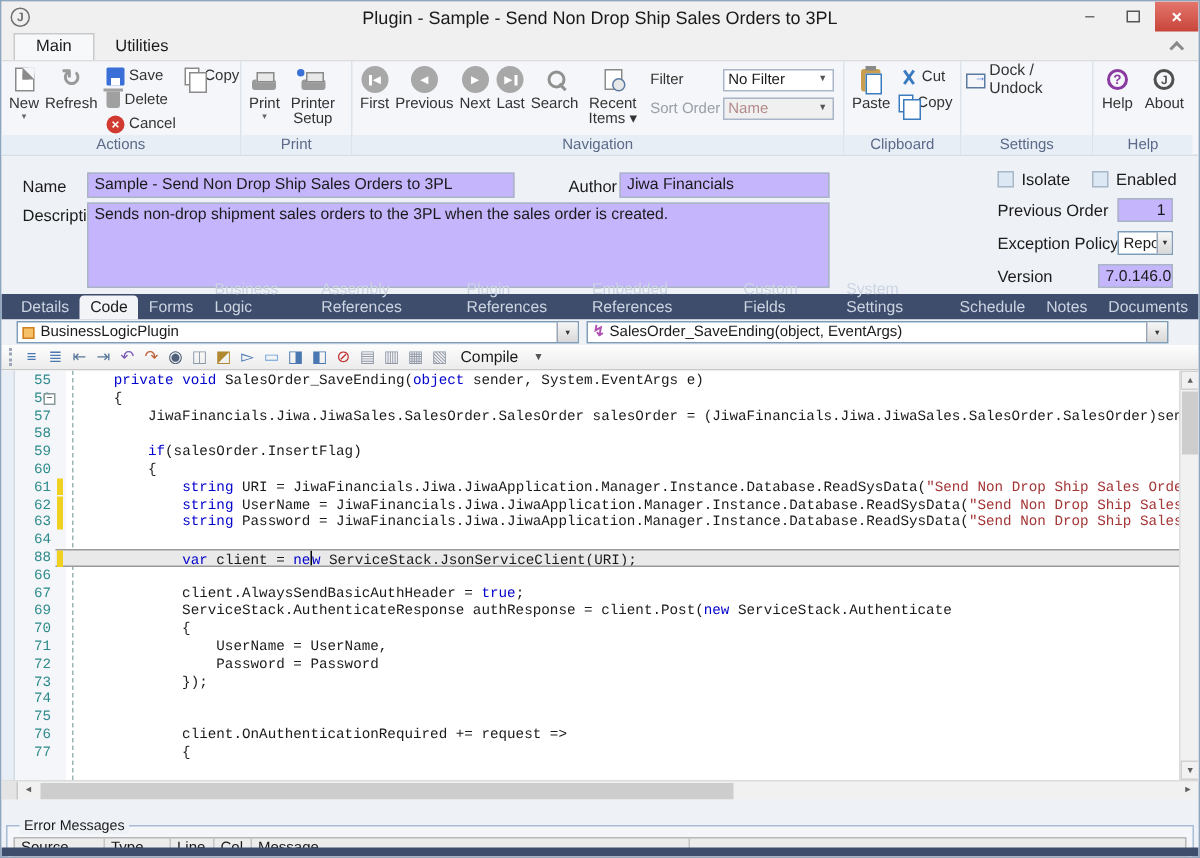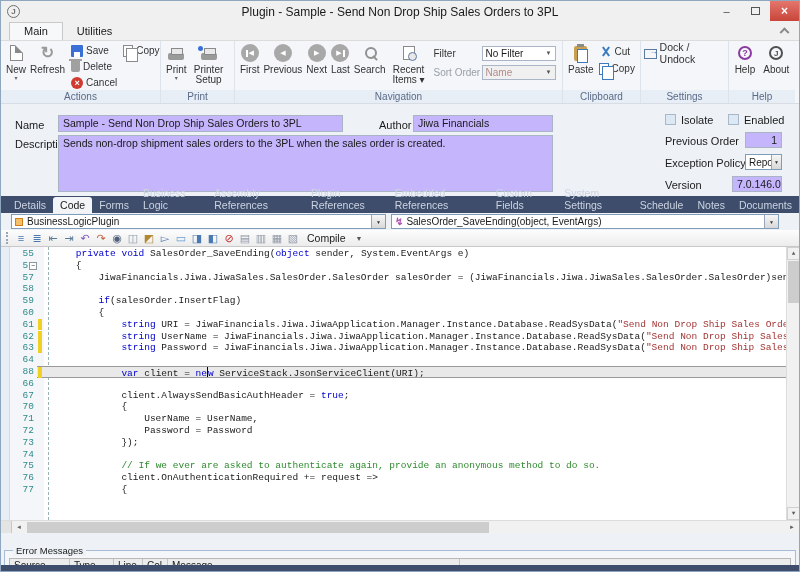--- a/index.html
+++ b/index.html
@@ -489,26 +489,27 @@
         <div class="row"><span class="ln">58</span><span class="mark"></span><span class="txt"></span></div>
         <div class="row"><span class="ln">59</span><span class="mark"></span><span class="txt"><span class="tok p">        </span><span class="tok k">if</span><span class="tok p">(salesOrder.InsertFlag)</span></span></div>
         <div class="row"><span class="ln">60</span><span class="mark"></span><span class="txt"><span class="tok p">        {</span></span></div>
         <div class="row"><span class="ln">61</span><span class="mark"><i></i></span><span class="txt"><span class="tok p">            </span><span class="tok k">string</span><span class="tok p"> URI = JiwaFinancials.Jiwa.JiwaApplication.Manager.Instance.Database.ReadSysData(</span><span class="tok s">"Send Non Drop Ship Sales Orders to 3PL"</span></span></div>
         <div class="row"><span class="ln">62</span><span class="mark"><i></i></span><span class="txt"><span class="tok p">            </span><span class="tok k">string</span><span class="tok p"> UserName = JiwaFinancials.Jiwa.JiwaApplication.Manager.Instance.Database.ReadSysData(</span><span class="tok s">"Send Non Drop Ship Sales Orders to 3PL"</span></span></div>
         <div class="row"><span class="ln">63</span><span class="mark"><i></i></span><span class="txt"><span class="tok p">            </span><span class="tok k">string</span><span class="tok p"> Password = JiwaFinancials.Jiwa.JiwaApplication.Manager.Instance.Database.ReadSysData(</span><span class="tok s">"Send Non Drop Ship Sales Orders to 3PL"</span></span></div>
         <div class="row"><span class="ln">64</span><span class="mark"></span><span class="txt"></span></div>
         <div class="row current"><span class="ln">88</span><span class="mark"><i></i></span><span class="txt"><span class="tok p">            </span><span class="tok k">var</span><span class="tok p"> client = </span><span class="tok k">ne</span><span class="caret"></span><span class="tok k">w</span><span class="tok p"> ServiceStack.JsonServiceClient(URI);</span></span></div>
         <div class="row"><span class="ln">66</span><span class="mark"></span><span class="txt"></span></div>
         <div class="row"><span class="ln">67</span><span class="mark"></span><span class="txt"><span class="tok p">            client.AlwaysSendBasicAuthHeader = </span><span class="tok k">true</span><span class="tok p">;</span></span></div>
+        <div class="row"><span class="ln">69</span><span class="mark"></span><span class="txt"><span class="tok p">            ServiceStack.AuthenticateResponse authResponse = client.Post(</span><span class="tok k">new</span><span class="tok p"> ServiceStack.Authenticate</span></span></div>
         <div class="row"><span class="ln">70</span><span class="mark"></span><span class="txt"><span class="tok p">            {</span></span></div>
         <div class="row"><span class="ln">71</span><span class="mark"></span><span class="txt"><span class="tok p">                UserName = UserName,</span></span></div>
         <div class="row"><span class="ln">72</span><span class="mark"></span><span class="txt"><span class="tok p">                Password = Password</span></span></div>
         <div class="row"><span class="ln">73</span><span class="mark"></span><span class="txt"><span class="tok p">            });</span></span></div>
         <div class="row"><span class="ln">74</span><span class="mark"></span><span class="txt"></span></div>
-        <div class="row"><span class="ln">75</span><span class="mark"></span><span class="txt"><span class="tok p">            </span><span class="tok m">// If we ever are asked to authenticate again, provide an anonymous method to do so.</span></span></div>
+        <div class="row"><span class="ln">75</span><span class="mark"></span><span class="txt"><span class="tok p">            </span></span></div>
         <div class="row"><span class="ln">76</span><span class="mark"></span><span class="txt"><span class="tok p">            client.OnAuthenticationRequired += request =&gt;</span></span></div>
         <div class="row"><span class="ln">77</span><span class="mark"></span><span class="txt"><span class="tok p">            {</span></span></div>
       </div>
     <div class="vscroll">
       <span class="arr" style="top:0">▲</span>
       <span class="thumb"></span>
       <span class="arr" style="bottom:0">▼</span>
     </div>
   </div>
 

